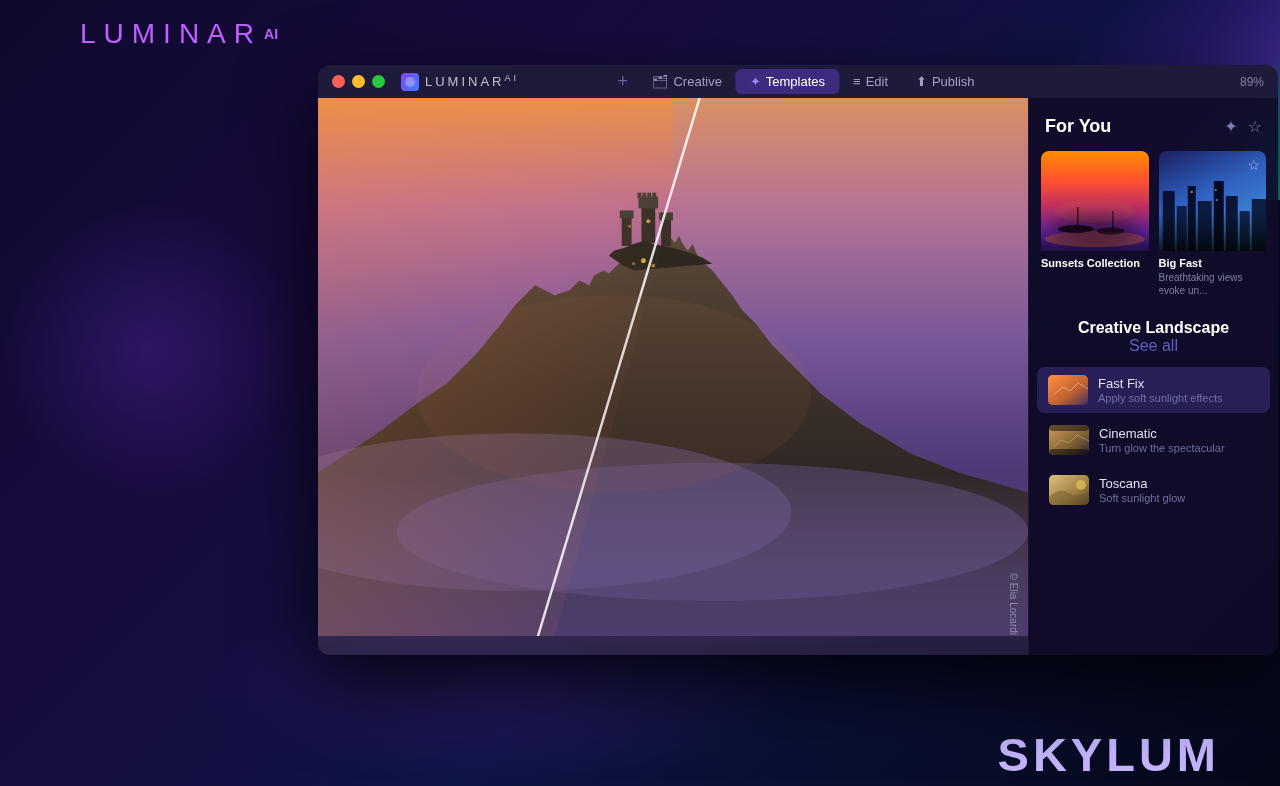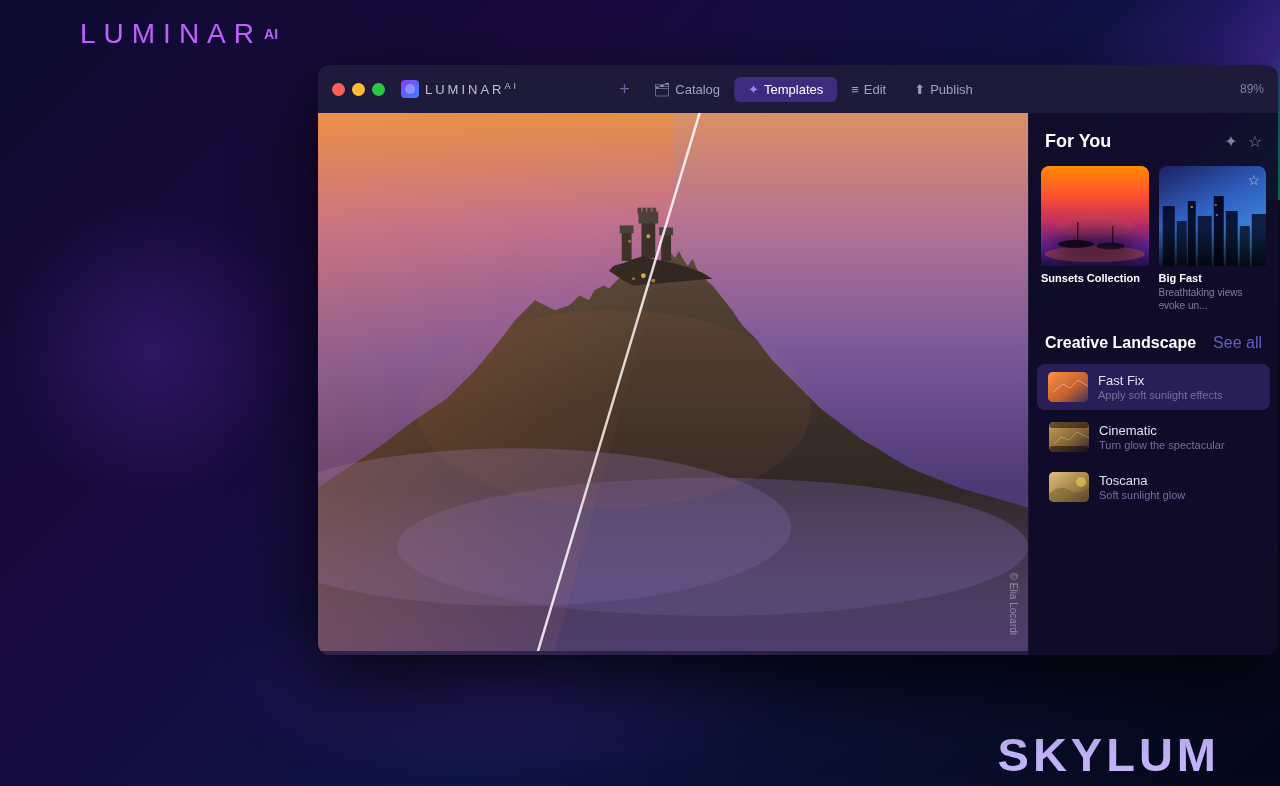--- a/index.html
+++ b/index.html
@@ -69,21 +69,21 @@
       height: 590px;
       border-radius: 12px;
       overflow: hidden;
       box-shadow: 0 30px 80px rgba(0,0,0,0.8);
       display: flex;
       flex-direction: column;
     }
 
     
     .title-bar {
-      height: 48px;
+      height: 33px;
       background: #1e1a3a;
       display: flex;
       align-items: center;
       flex-shrink: 0;
       position: relative;
       z-index: 10;
     }
 
     .window-controls {
       display: flex;
@@ -318,20 +318,21 @@
       font-size: 14px;
       z-index: 2;
     }
 
     
     .section-header {
       display: flex;
       align-items: center;
       justify-content: space-between;
       padding: 8px 16px 10px;
+      flex-direction: column;
     }
     .section-title {
       font-size: 16px;
       font-weight: 600;
       color: #ffffff;
     }
     .see-all {
       font-size: 16px;
       color: #6060c0;
       cursor: pointer;
@@ -437,21 +438,21 @@
       <span class="app-logo-name">
         <span>LUMINAR</span><span class="app-logo-ai">AI</span>
       </span>
     </div>
 
     <div class="title-bar-nav">
       <span class="nav-add">+</span>
 
       <button class="nav-btn">
         <span class="nav-icon">🗂</span>
-        <span>Catalog</span>
+        <span>Creative</span>
       </button>
 
       <button class="nav-btn active">
         <span class="nav-icon nav-templates-icon">✦</span>
         <span>Templates</span>
       </button>
 
       <button class="nav-btn">
         <span class="nav-icon">≡</span>
         <span>Edit</span>

